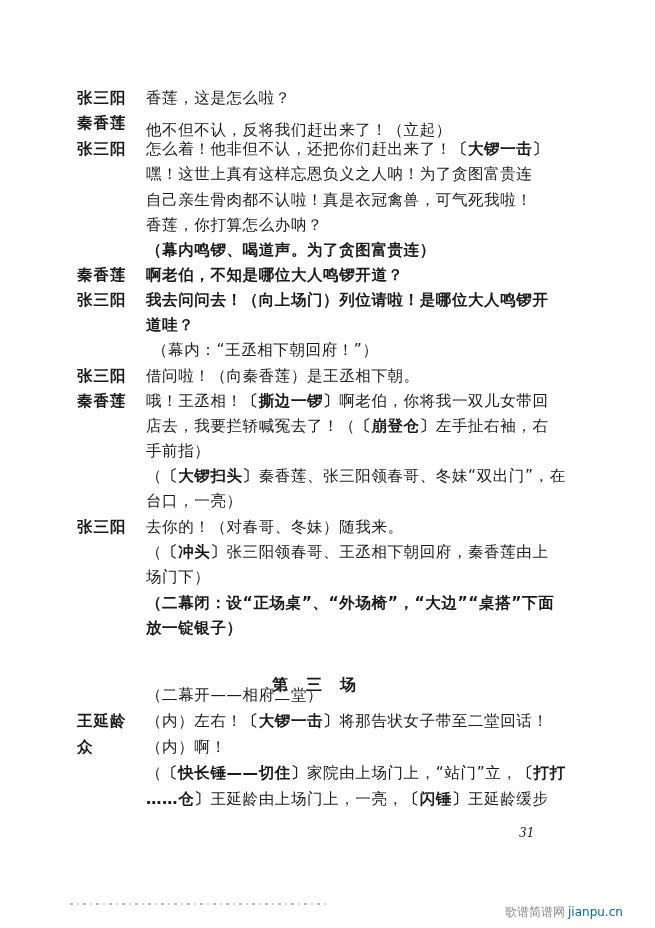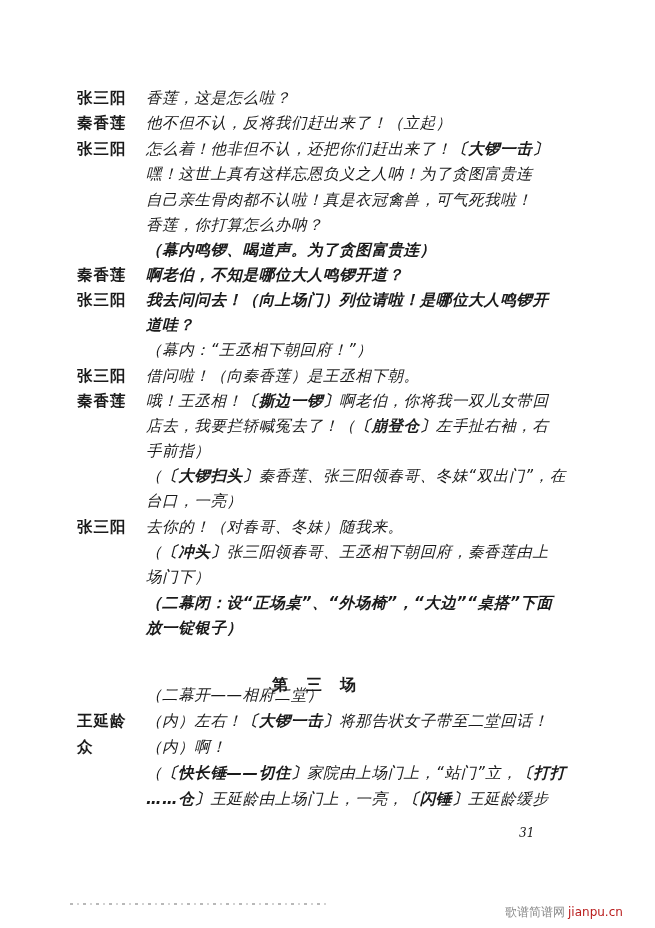--- a/index.html
+++ b/index.html
@@ -11,21 +11,20 @@
     font-family: "DejaVu Sans", sans-serif;
     color: #1a1a1a;
   }
   .page { position: absolute; left: 0; top: 0; width: 615px; height: 928px; }
   .line {
     position: absolute;
     font-size: 15.5px;
     line-height: 20px;
     white-space: nowrap;
     letter-spacing: 0.6px;
-    font-style: italic;
   }
   .speaker {
     position: absolute;
     left: 77px;
     font-size: 15.5px;
     line-height: 20px;
     font-weight: bold;
     letter-spacing: 1px;
     white-space: nowrap;
   }
@@ -53,43 +52,43 @@
     opacity: 0.7;
   }
   .watermark {
     position: absolute;
     left: 505px; top: 904px;
     font-size: 12px;
     color: #8a8a8a;
     white-space: nowrap;
     font-family: "DejaVu Sans", sans-serif;
   }
-  .watermark .wm-url { color: #b91c1c; margin-left: 3px; }
+  .watermark .wm-url { color: #0369a1; margin-left: 3px; }
 </style>
 </head>
 <body>
 
 <div class="page">
   <div id="body-lines">
       <div class="speaker" style="top: 88px;">张三阳</div>
       <div class="line text" style="top: 88px;"><span>香莲，这是怎么啦？</span></div>
       <div class="speaker" style="top: 113px;">秦香莲</div>
-      <div class="line text" style="top: 113px; text-align: center;"><span>他不但不认，反将我们赶出来了！（立起）</span></div>
+      <div class="line text" style="top: 120px; text-align: center;"><span>他不但不认，反将我们赶出来了！（立起）</span></div>
       <div class="speaker" style="top: 139px;">张三阳</div>
       <div class="line text" style="top: 139px;"><span>怎么着！他非但不认，还把你们赶出来了！</span><span class="bold">〔大锣一击〕</span></div>
       <div class="line text" style="top: 164px;"><span>嘿！这世上真有这样忘恩负义之人呐！为了贪图富贵连</span></div>
       <div class="line text" style="top: 190px;"><span>自己亲生骨肉都不认啦！真是衣冠禽兽，可气死我啦！</span></div>
       <div class="line text" style="top: 215px;"><span>香莲，你打算怎么办呐？</span></div>
       <div class="line text" style="top: 240px;"><span class="bold">（幕内鸣锣、喝道声。为了贪图富贵连）</span></div>
       <div class="speaker" style="top: 265px;">秦香莲</div>
       <div class="line text" style="top: 265px;"><span class="bold">啊老伯，不知是哪位大人鸣锣开道？</span></div>
       <div class="speaker" style="top: 290px;">张三阳</div>
       <div class="line text" style="top: 290px;"><span class="bold">我去问问去！（向上场门）列位请啦！是哪位大人鸣锣开</span></div>
       <div class="line text" style="top: 315px;"><span class="bold">道哇？</span></div>
-      <div class="line text" style="top: 340px;"><span>（幕内：“王丞相下朝回府！”）</span></div>
+      <div class="line text" style="top: 340px; margin-left: 6px;"><span>（幕内：“王丞相下朝回府！”）</span></div>
       <div class="speaker" style="top: 366px;">张三阳</div>
       <div class="line text" style="top: 366px;"><span>借问啦！（向秦香莲）是王丞相下朝。</span></div>
       <div class="speaker" style="top: 391px;">秦香莲</div>
       <div class="line text" style="top: 391px;"><span>哦！王丞相！</span><span class="bold">〔撕边一锣〕</span><span>啊老伯，你将我一双儿女带回</span></div>
       <div class="line text" style="top: 416px;"><span>店去，我要拦轿喊冤去了！（</span><span class="bold">〔崩登仓〕</span><span>左手扯右袖，右</span></div>
       <div class="line text" style="top: 441px;"><span>手前指）</span></div>
       <div class="line text" style="top: 466px;"><span>（</span><span class="bold">〔大锣扫头〕</span><span>秦香莲、张三阳领春哥、冬妹“双出门”，在</span></div>
       <div class="line text" style="top: 491px;"><span>台口，一亮）</span></div>
       <div class="speaker" style="top: 517px;">张三阳</div>
       <div class="line text" style="top: 517px;"><span>去你的！（对春哥、冬妹）随我来。</span></div>

